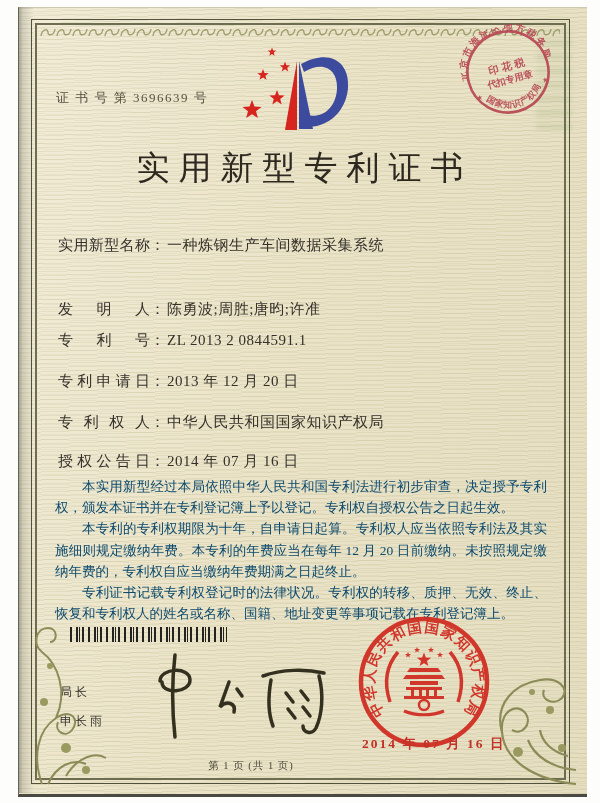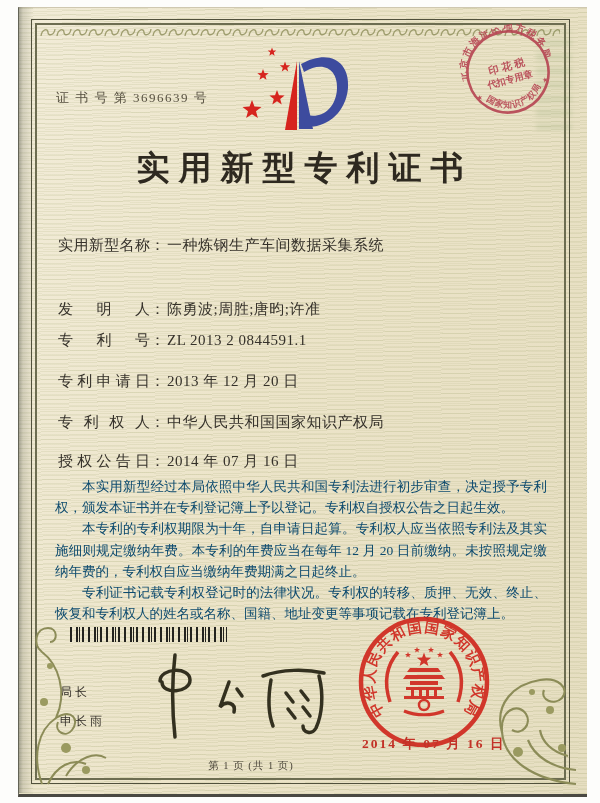--- a/index.html
+++ b/index.html
@@ -23,21 +23,21 @@
 
   .band{position:absolute;left:40px;top:27px;width:520px;height:11px;opacity:.8;}
 
   .certno{position:absolute;left:56px;top:66px;font-size:13px;letter-spacing:1.5px;color:#565040;margin-top:23px;}
 
   .logo{position:absolute;left:238px;top:34px;width:140px;height:108px;}
 
   .tax-stamp{position:absolute;left:462px;top:26px;width:92px;height:92px;transform:rotate(-15deg);opacity:.88;}
 
   .title{position:absolute;left:0;top:146px;width:600px;text-align:center;
-    font-size:33px;font-weight:bold;letter-spacing:9px;text-indent:9px;color:#2e2920;}
+    font-size:33px;font-weight:normal;letter-spacing:9px;text-indent:9px;color:#2e2920;}
 
   .fields{position:absolute;left:58px;top:236px;width:486px;font-size:15px;color:#35312a;}
   .row{position:absolute;left:0;width:486px;white-space:nowrap;}
   .row .label{display:inline-block;width:92px;text-align:justify;text-align-last:justify;}
   .row .sep{display:inline-block;margin-right:2px;}
   .row .value{letter-spacing:0.5px;}
   .r0{top:0;} .r1{top:64px;} .r2{top:95px;} .r3{top:136px;} .r4{top:177px;} .r5{top:216px;}
 
   .body-text{position:absolute;left:55px;top:476px;width:492px;font-size:13.5px;line-height:21.2px;
     text-align:justify;color:#0c4a6e;}

